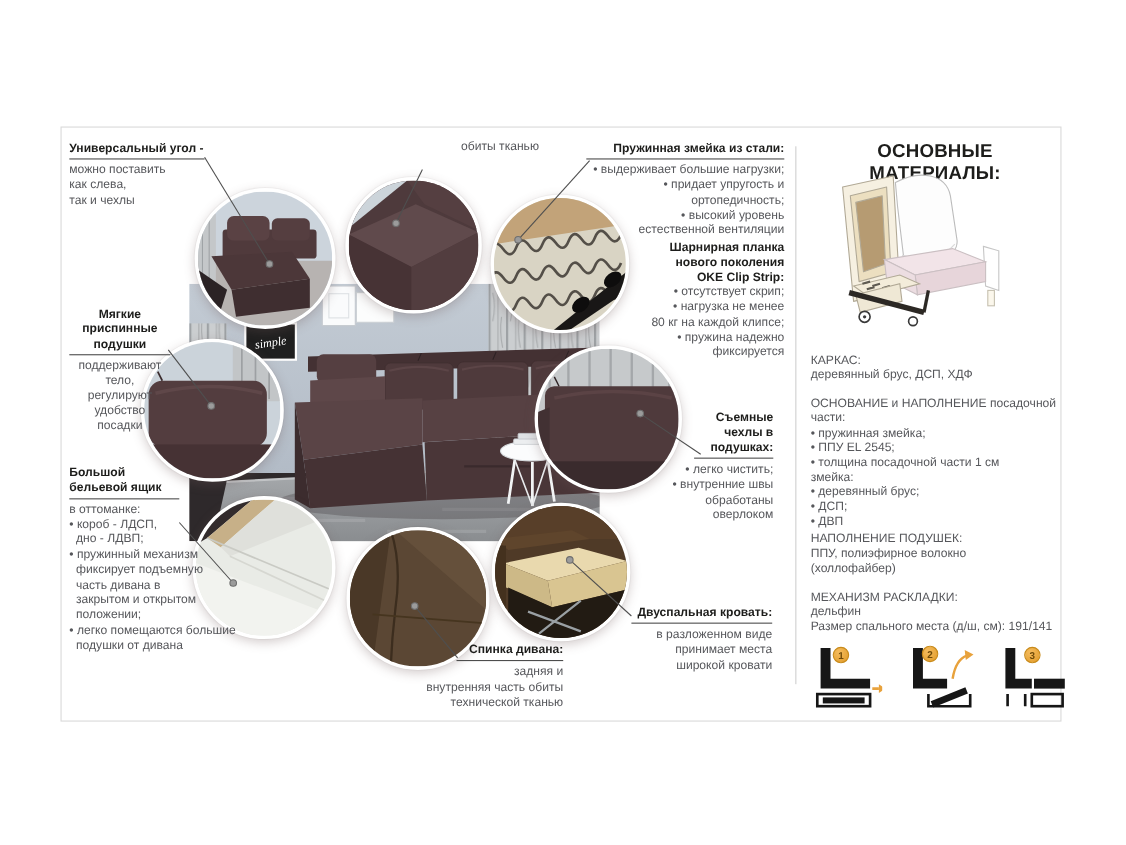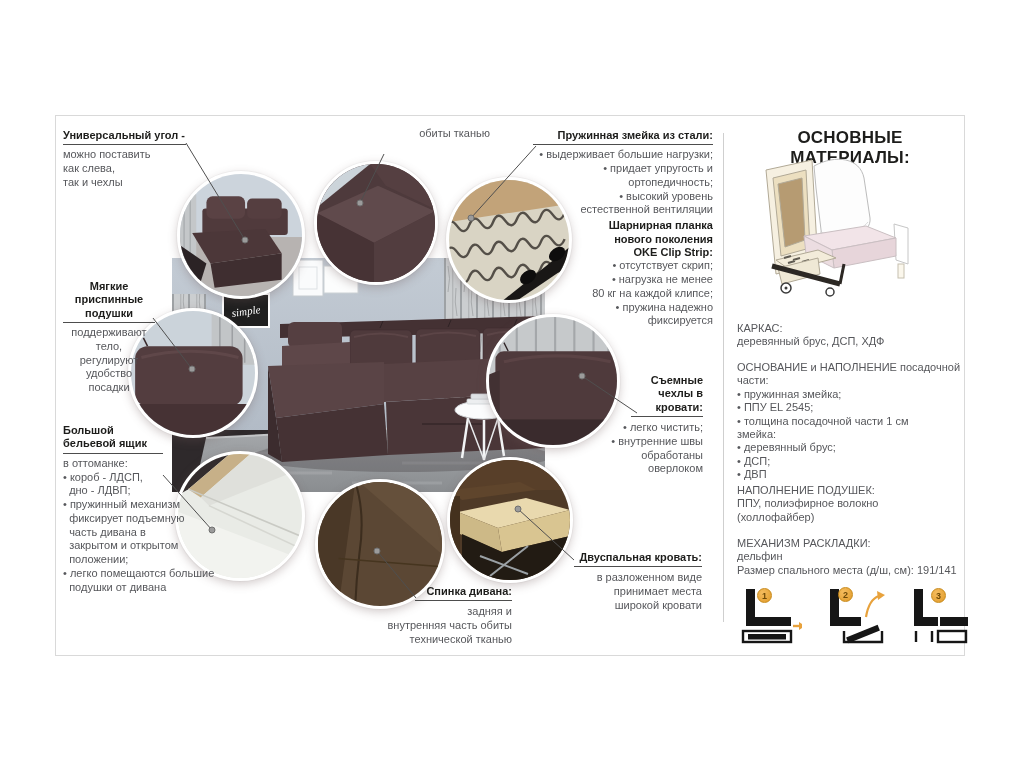--- a/index.html
+++ b/index.html
@@ -255,21 +255,21 @@
     <div class="t">поддерживают
 тело,
 регулируют
 удобство
 посадки</div>
   </div>
 
   <div class="blk r" style="left:523px;top:374px;width:180px;">
     <div class="h">Съемные
 чехлы в
-кровати:</div>
+подушках:</div>
     <div class="ul-r" style="width:72px;"></div>
     <div class="t">• легко чистить;
 • внутренние швы
 обработаны
 оверлоком</div>
   </div>
 
   <div class="blk" style="left:63px;top:424px;width:172px;">
     <div class="h u" style="width:100px;">Большой
 бельевой ящик</div>

